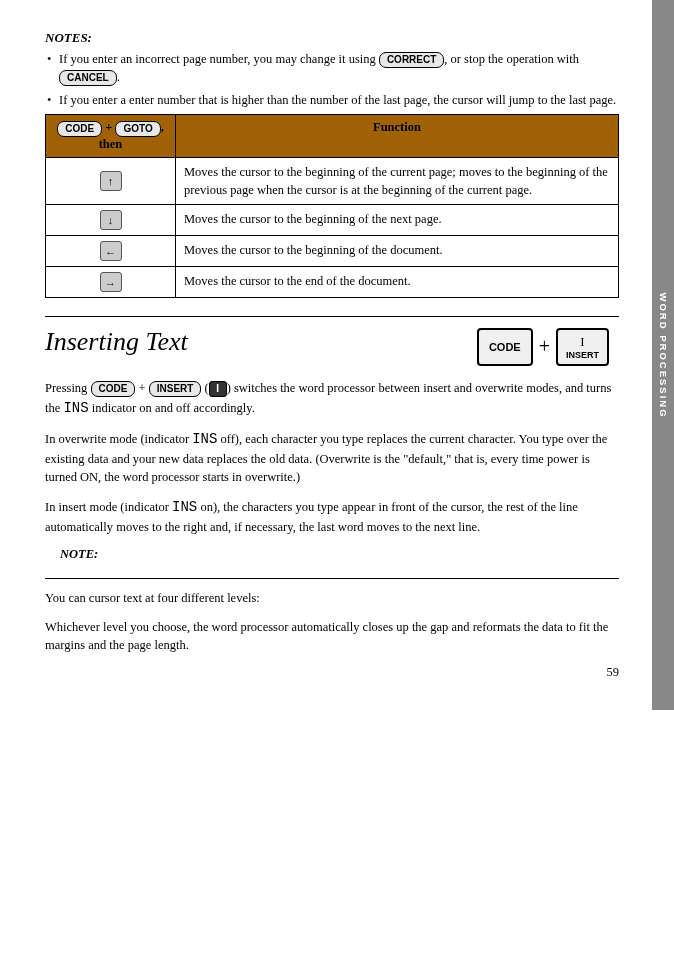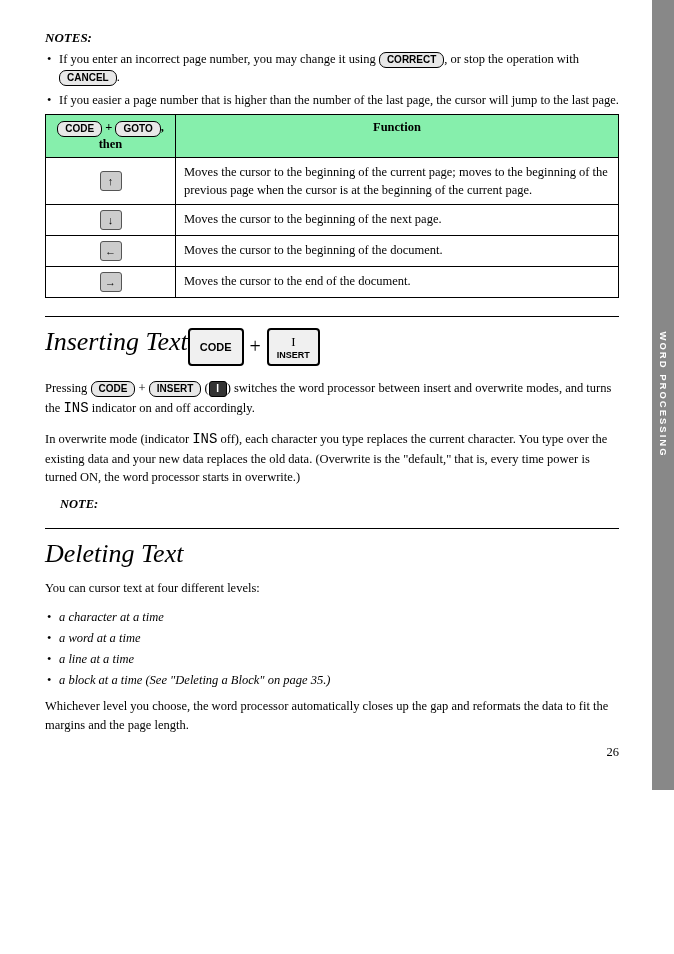--- a/index.html
+++ b/index.html
@@ -80,21 +80,21 @@
       border-collapse: collapse;
       margin-bottom: 18px;
       font-size: 12.5px;
     }
     .function-table th, .function-table td {
       border: 1px solid #000;
       padding: 5px 8px;
       vertical-align: top;
     }
     .function-table th {
-      background: #86efac;
+      background: #a16207;
       font-weight: bold;
       text-align: center;
     }
     .function-table td:first-child {
       text-align: center;
       width: 130px;
       vertical-align: middle;
     }
     .function-table td:last-child {
       line-height: 1.45;
@@ -126,20 +126,21 @@
       font-style: italic;
       font-family: 'Times New Roman', Times, serif;
       font-weight: normal;
       margin-bottom: 10px;
     }
 
     
     .inserting-header {
       display: flex;
       align-items: center;
+      justify-content: space-between;
       margin-bottom: 12px;
     }
 
     
     .key-combo-display {
       display: flex;
       align-items: center;
       gap: 6px;
       margin-right: 10px;
     }
@@ -275,21 +276,21 @@
 
   <div class="notes-section">
     <div class="notes-title">NOTES:</div>
     <ul class="bullet-list">
       <li>
         If you enter an incorrect page number, you may change it using
         <span class="key-btn">CORRECT</span>, or
         stop the operation with <span class="key-btn">CANCEL</span>.
       </li>
       <li>
-        If you easier a page number that is higher than the number of the last page,
+        If you enter a enter number that is higher than the number of the last page,
         the cursor will jump to the last page.
       </li>
     </ul>
   </div>
 
   <table class="function-table">
     <thead>
       <tr>
         <th>
           <span class="key-btn">CODE</span>
@@ -358,40 +359,36 @@
     switches the word processor between insert and
     overwrite modes, and turns the <code>INS</code> indicator on and off accordingly.
   </p>
 
   <p class="body-para">
     In overwrite mode (indicator <code>INS</code> off), each character you type replaces the current character. You type over the existing data and your new data replaces the old
     data. (Overwrite is the "default," that is, every time power is turned ON, the word
     processor starts in overwrite.)
   </p>
 
+  <p class="body-para">
+    In insert mode (indicator <code>INS</code> on), the characters you type appear in front of the
+    cursor, the rest of the line automatically moves to the right and, if necessary, the
+    last word moves to the next line.
+  </p>
 
   <div class="note-block">
     <div class="note-title">NOTE:</div>
   </div>
 
   <hr class="section-divider">
-  <div class="deleting-header">
-    <div class="section-title">Deleting Text</div>
-  </div>
 
   <p class="body-para">You can cursor text at four different levels:</p>
 
-  <ul class="delete-bullet">
-    <li>a character at a time</li>
-    <li>a word at a time</li>
-    <li>a line at a time</li>
-    <li>a block at a time (See "Deleting a Block" on page 35.)</li>
-  </ul>
 
   <p class="body-para">Whichever level you choose, the word processor automatically closes up the gap and reformats the data to fit the margins and the page length.</p>
 
-  <div class="page-number">26</div>
+  <div class="page-number">59</div>
 
   <div class="sidebar">
     <span class="sidebar-text">WORD PROCESSING</span>
   </div>
 
 </div>
 
 </body></html>

